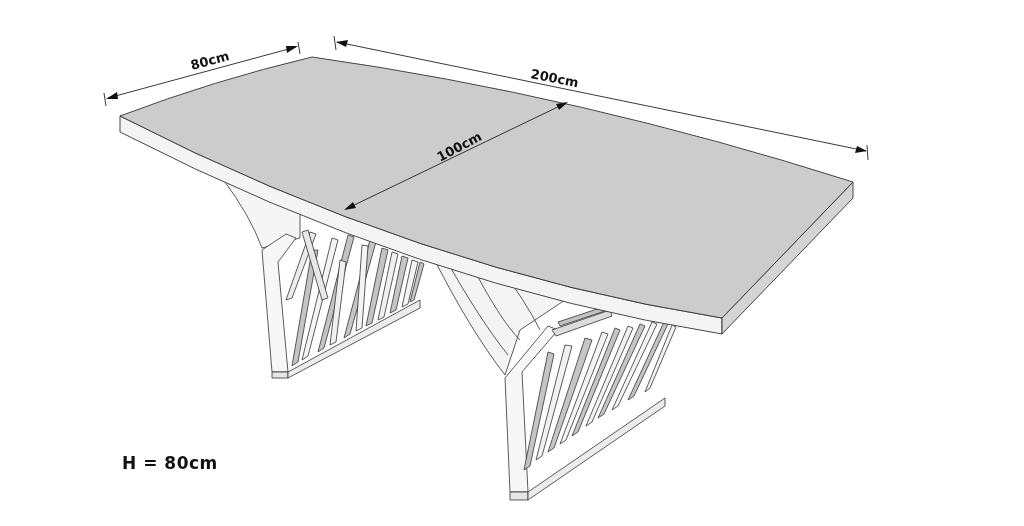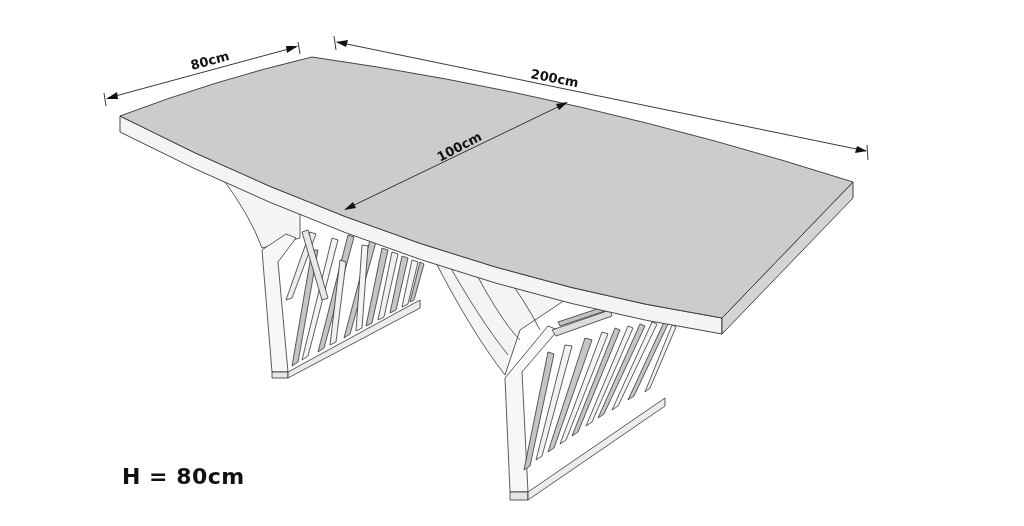--- a/index.html
+++ b/index.html
@@ -1,19 +1,19 @@
 <!DOCTYPE html>
 <html><head>
   <meta charset="utf-8">
   <style>
     html, body { margin: 0; padding: 0; background: #ffffff; }
     body { width: 1024px; height: 526px; overflow: hidden; position: relative; font-family: "DejaVu Sans", sans-serif; }
     #canvas { position: absolute; left: 0; top: 0; width: 1024px; height: 526px; }
     .dim-label { font-family: "DejaVu Sans", sans-serif; font-weight: bold; font-size: 13px; fill: #111; }
-    .height-label { position: absolute; left: 122px; top: 464px; font-family: "DejaVu Sans", sans-serif; font-weight: bold; font-size: 22px; color: #111; letter-spacing: 0.5px; }
+    .height-label { position: absolute; left: 122px; top: 453px; font-family: "DejaVu Sans", sans-serif; font-weight: bold; font-size: 17px; color: #111; letter-spacing: 0.5px; }
   </style>
 </head>
 <body>
 
 <svg id="canvas" viewBox="0 0 1024 526" xmlns="http://www.w3.org/2000/svg">
 
   <g stroke="#333" stroke-width="0.8" stroke-linejoin="round">
 
     <path d="M222,178 Q250,215 262,248 L300,238 L300,205 Z" fill="#f5f5f5"></path>
 

